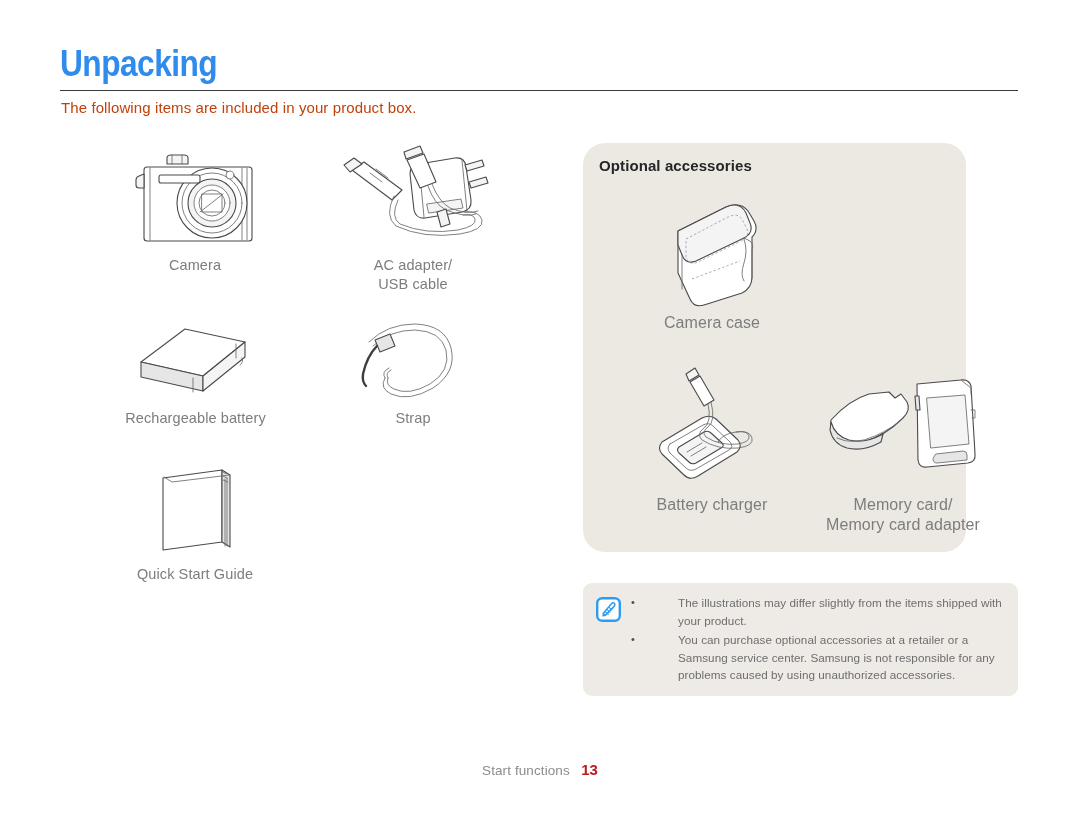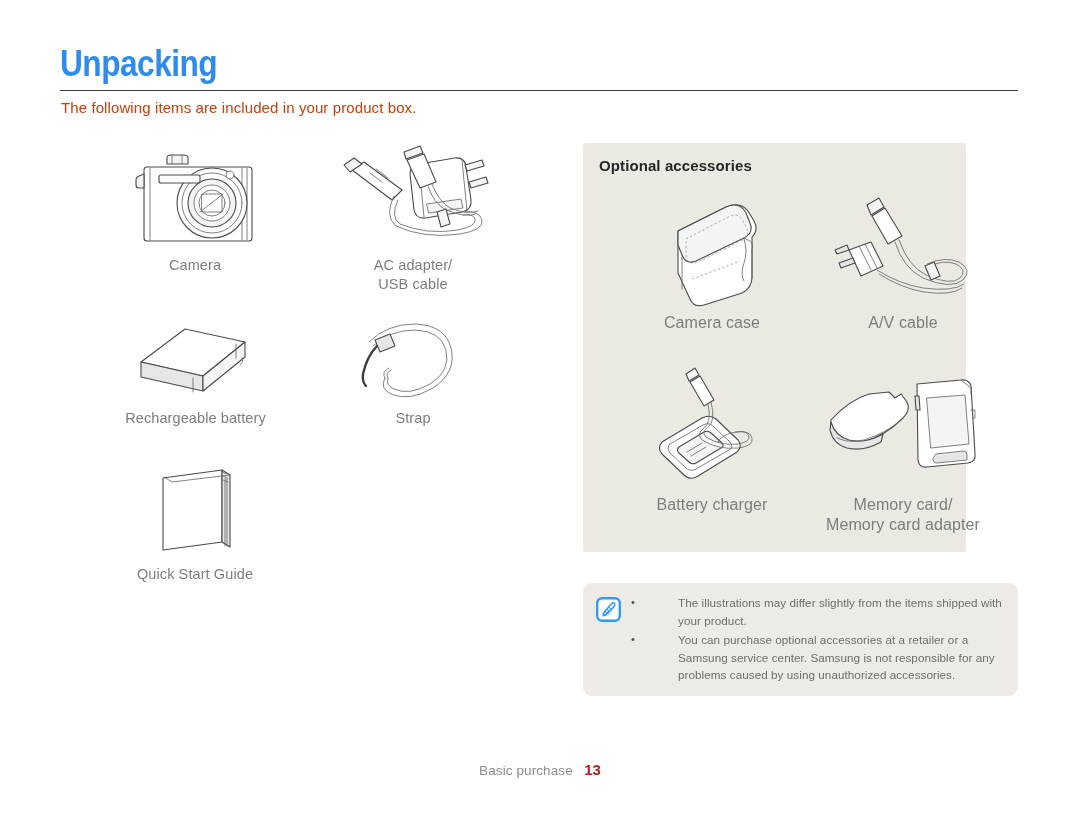--- a/index.html
+++ b/index.html
@@ -73,21 +73,21 @@
   }
 
   
   #optional-panel {
     position: absolute;
     left: 583px;
     top: 143px;
     width: 383px;
     height: 409px;
     background: #ece9e3;
-    border-radius: 2px;
+    border-radius: 22px;
   }
   #optional-title {
     position: absolute;
     left: 16px;
     top: 14px;
     font-size: 15px;
     font-weight: bold;
     color: #262626;
     letter-spacing: 0.1px;
   }
@@ -292,42 +292,20 @@
         <path class="ln-thin" d="M88 45 L94 48 Q98 51 96 57 L96 86"></path>
         <path class="ln-thin" d="M26 62 L26 96"></path>
         <path class="dash" d="M30 46 L72 24 Q83 19 87 28 L91 36 Q94 44 85 48 L42 69 Q33 73 30 64 Z"></path>
         <path class="dash" d="M36 86 L84 68"></path>
         <path class="ln-thin" d="M88 46 Q92 58 88 70 Q84 82 88 88"></path>
       </svg>
     </div>
     <div class="opt-caption">Camera case</div>
   </div>
 
-  <div class="opt-cell" style="left:220px; top:48px; width:200px;">
-    <div class="opt-art">
-      <svg width="152" height="118" viewBox="0 0 152 118">
-
-        <path class="ln fl-w" d="M45 24 L58 16 L75 44 L61 52 Z"></path>
-        <path class="ln fl-g" d="M44 23 L57 15 L52 6 L40 13 Z"></path>
-
-        <path class="ln fl-w" d="M22 58 L44 50 L56 74 L34 84 Z"></path>
-        <path class="ln fl-gg" d="M22 58 L10 62 L8 58 L20 53 Z"></path>
-        <path class="ln fl-gg" d="M28 71 L14 76 L12 71 L26 66 Z"></path>
-        <path class="ln-thin" d="M32 54 L44 78 M38 52 L50 76"></path>
-
-        <path class="ln-thin" d="M68 50 Q76 76 96 86 Q124 98 136 88 Q146 78 132 70 Q118 64 100 72"></path>
-        <path class="ln-thin" d="M72 48 Q81 74 99 83 Q124 94 133 86 Q141 78 129 72 Q116 67 101 75"></path>
-        <path class="ln-thin" d="M50 78 Q72 92 96 96 Q126 100 137 92"></path>
-        <path class="ln-thin" d="M52 82 Q74 96 97 100 Q124 104 135 96"></path>
-
-        <path class="ln fl-g" d="M98 74 L107 70 L113 84 L104 88 Z"></path>
-      </svg>
-    </div>
-    <div class="opt-caption">A/V cable</div>
-  </div>
 
   <div class="opt-cell" style="left:220px; top:222px; width:200px;">
     <div class="opt-art" style="height:128px;">
       <svg width="160" height="126" viewBox="0 0 160 126">
 
         <path class="ln fl-w" d="M8 54 Q26 34 46 28 L66 26 L72 32 L78 28 L84 36 Q88 44 80 52 Q62 70 40 76 Q24 80 14 72 Q6 64 8 54 Z"></path>
         <path class="ln fl-gg" d="M8 56 Q12 70 26 74 Q42 78 60 68 L58 76 Q40 86 24 82 Q10 78 7 64 Z"></path>
         <path class="ln-thin" d="M14 72 Q30 80 52 70 Q70 62 80 52"></path>
 
         <path class="ln fl-w" d="M94 18 L138 14 Q146 13 148 20 L152 88 Q153 96 145 97 L104 101 Q96 102 95 94 Z"></path>
@@ -377,15 +355,15 @@
       <span class="note-text">The illustrations may differ slightly from the items shipped with your product.</span>
     </div>
     <div class="note-item">
       <span class="note-bullet">•</span>
       <span class="note-text">You can purchase optional accessories at a retailer or a Samsung service center. Samsung is not responsible for any problems caused by using unauthorized accessories.</span>
     </div>
   </div>
 </div>
 
 <div id="footer">
-  <span id="footer-section">Basic purchase</span>
+  <span id="footer-section">Start functions</span>
   <span id="footer-page">13</span>
 </div>
 
 </body></html>

